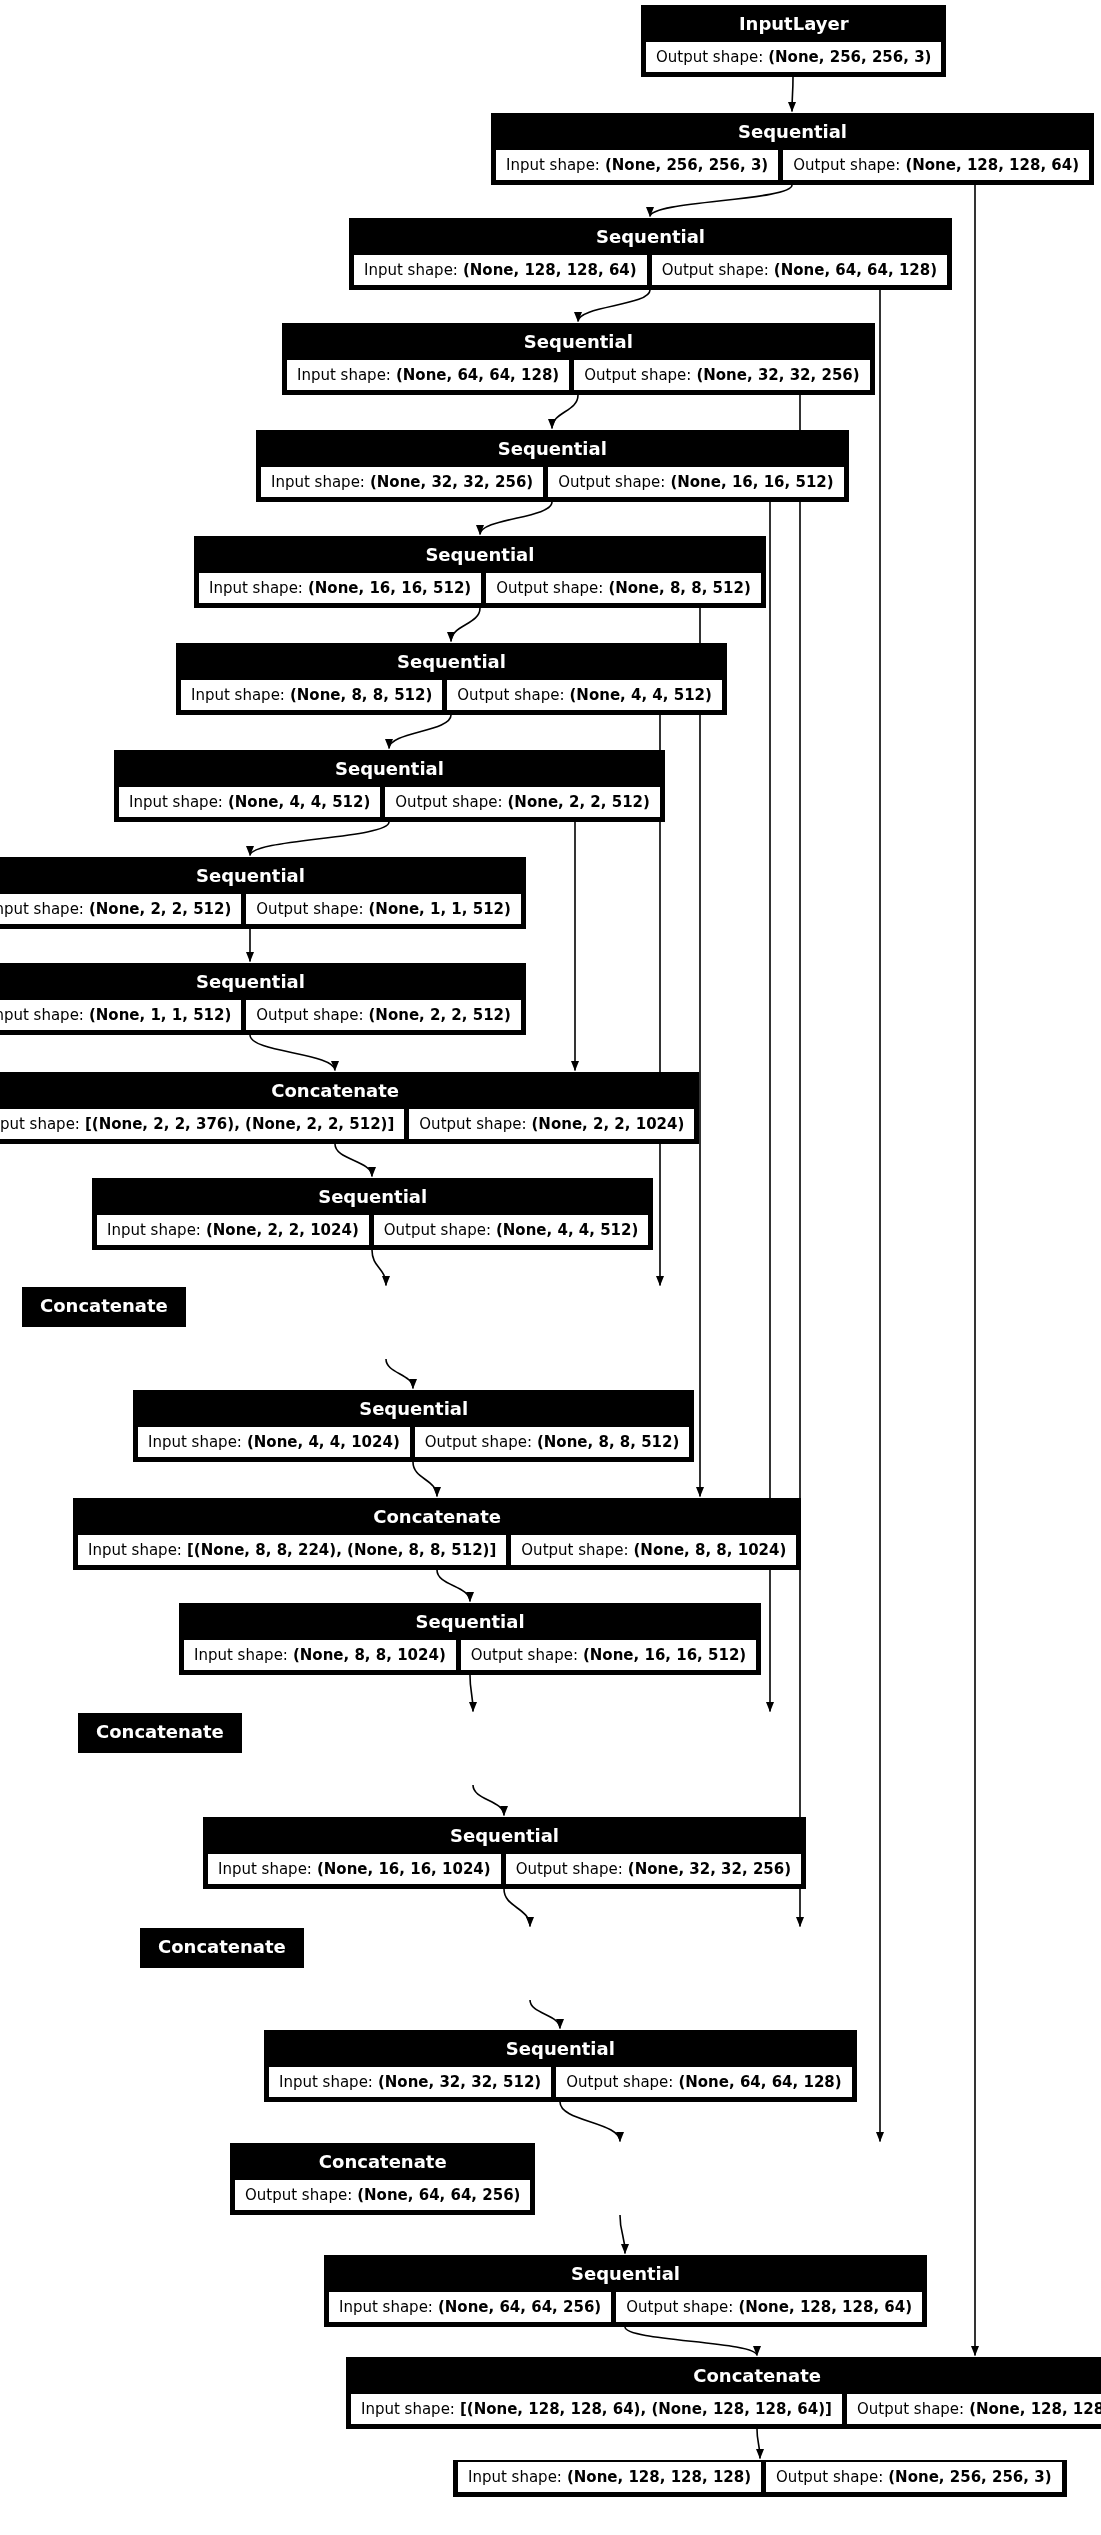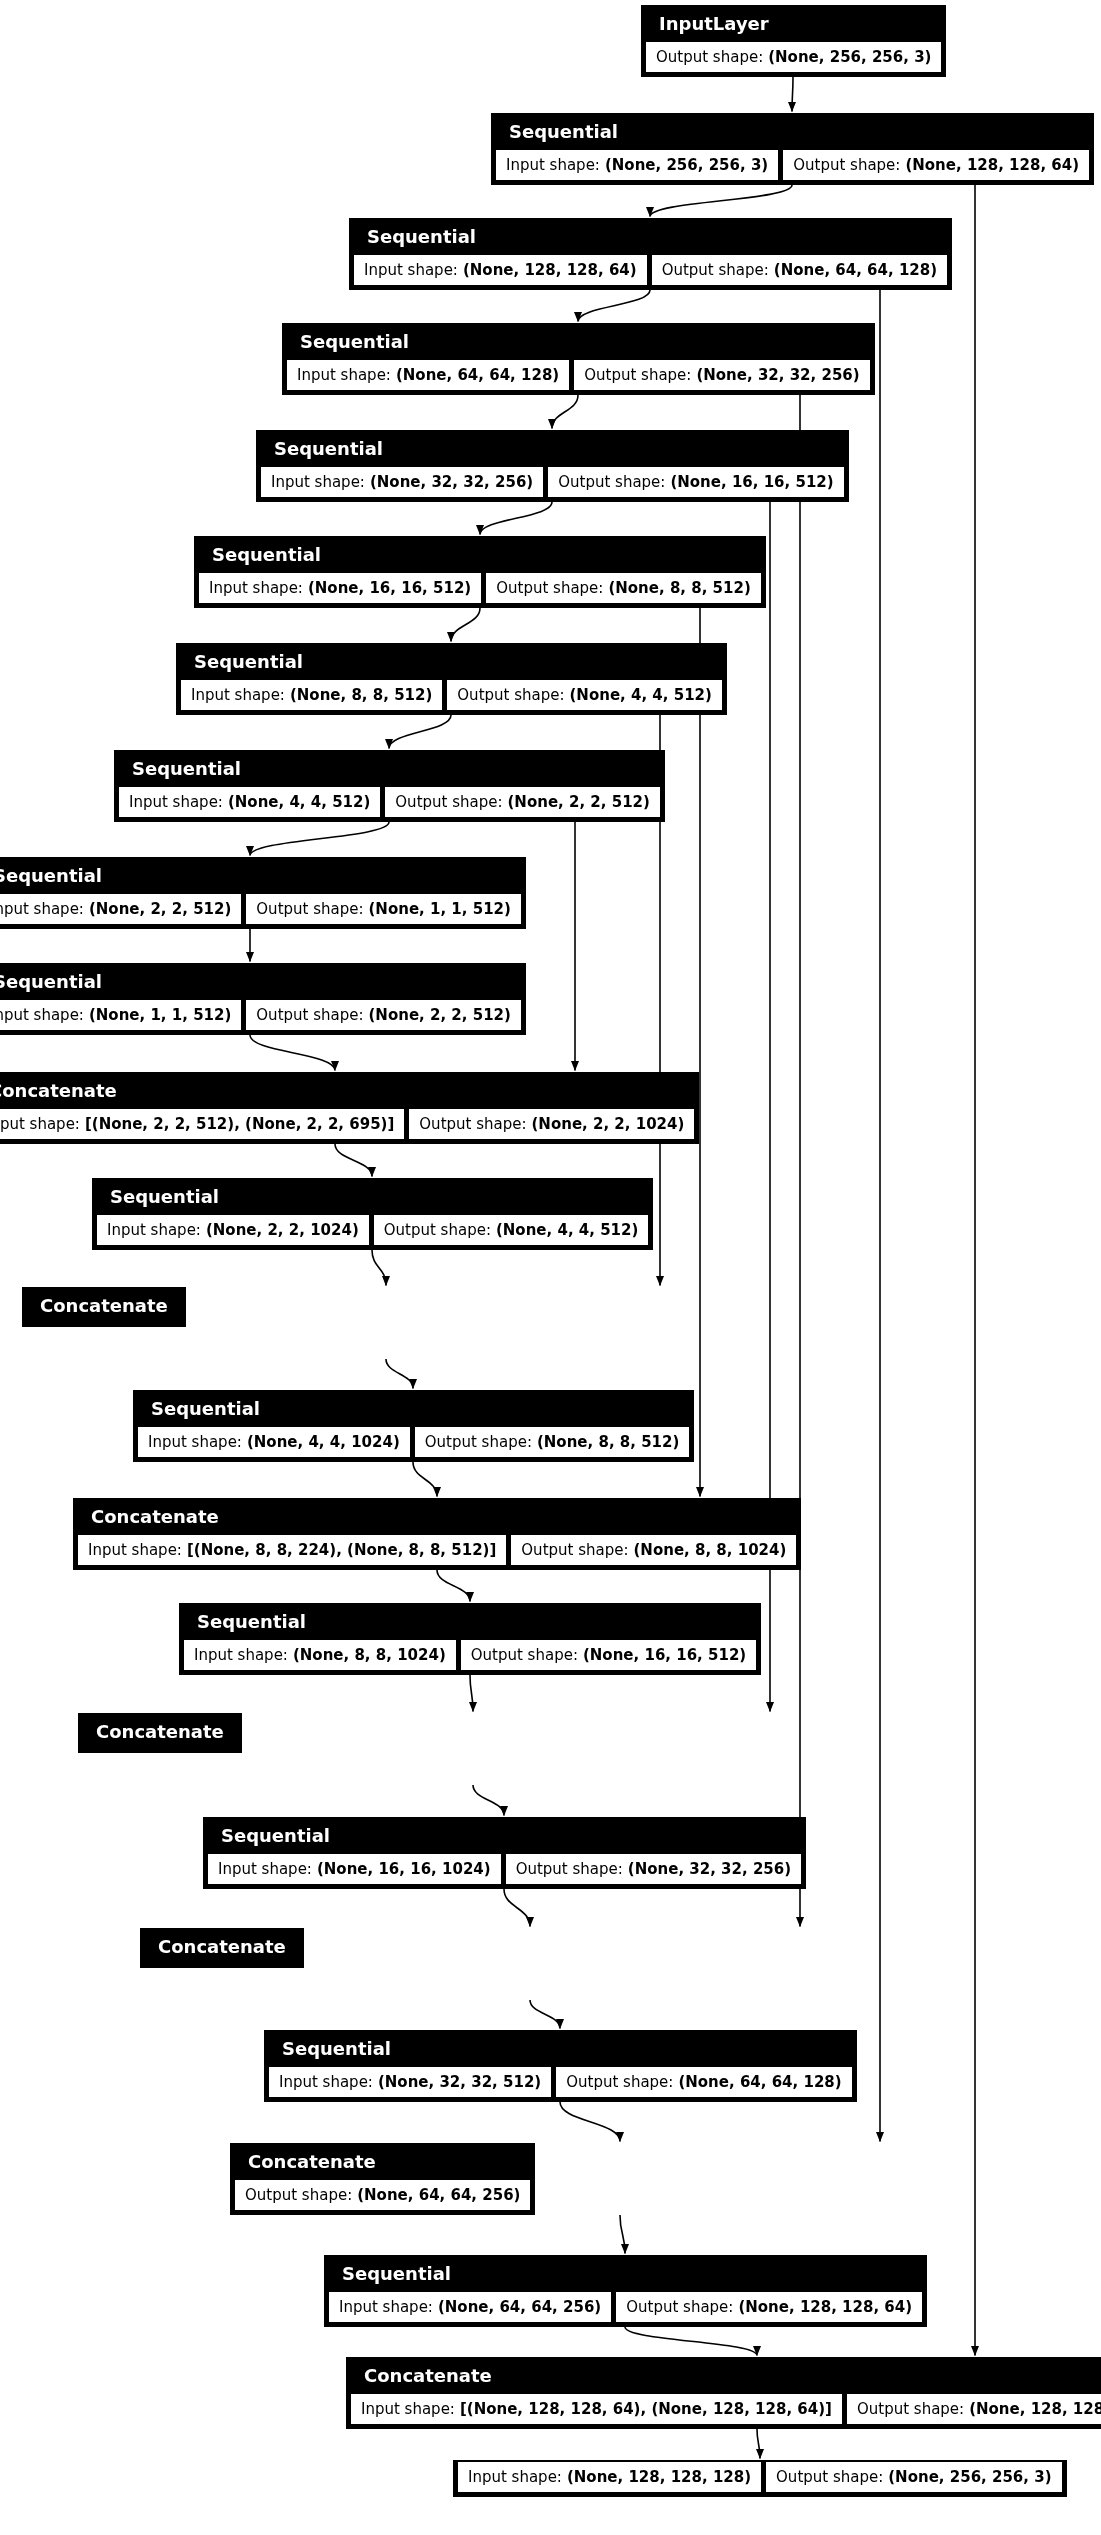--- a/index.html
+++ b/index.html
@@ -26,21 +26,21 @@
     background: #000000;
     border: 1.5px solid #000000;
     padding: 0 3px 3px 3px;
     box-sizing: border-box;
     white-space: nowrap;
   }
   .node .title {
     color: #ffffff;
     font-weight: bold;
     font-size: 18px;
-    text-align: left;
+    text-align: center;
     padding: 7px 14px 7px 14px;
     background: #000000;
   }
   .node .cells {
     display: flex;
     gap: 3px;
     justify-content: center;
   }
   .node .cell {
     background: #ffffff;
@@ -161,21 +161,21 @@
     <div class="node" style="top: 963px; left: -25px;">
       <div class="title">Sequential</div>
       <div class="cells">
         <div class="cell"><span class="lbl">Input shape:</span><span class="val">(None, 1, 1, 512)</span></div>
         <div class="cell"><span class="lbl">Output shape:</span><span class="val">(None, 2, 2, 512)</span></div>
       </div>
     </div>
     <div class="node" style="top: 1072px; left: -29px;">
       <div class="title">Concatenate</div>
       <div class="cells">
-        <div class="cell"><span class="lbl">Input shape:</span><span class="val">[(None, 2, 2, 512), (None, 2, 2, 695)]</span></div>
+        <div class="cell"><span class="lbl">Input shape:</span><span class="val">[(None, 2, 2, 376), (None, 2, 2, 512)]</span></div>
         <div class="cell"><span class="lbl">Output shape:</span><span class="val">(None, 2, 2, 1024)</span></div>
       </div>
     </div>
     <div class="node" style="top: 1178px; left: 92px;">
       <div class="title">Sequential</div>
       <div class="cells">
         <div class="cell"><span class="lbl">Input shape:</span><span class="val">(None, 2, 2, 1024)</span></div>
         <div class="cell"><span class="lbl">Output shape:</span><span class="val">(None, 4, 4, 512)</span></div>
       </div>
     </div>

